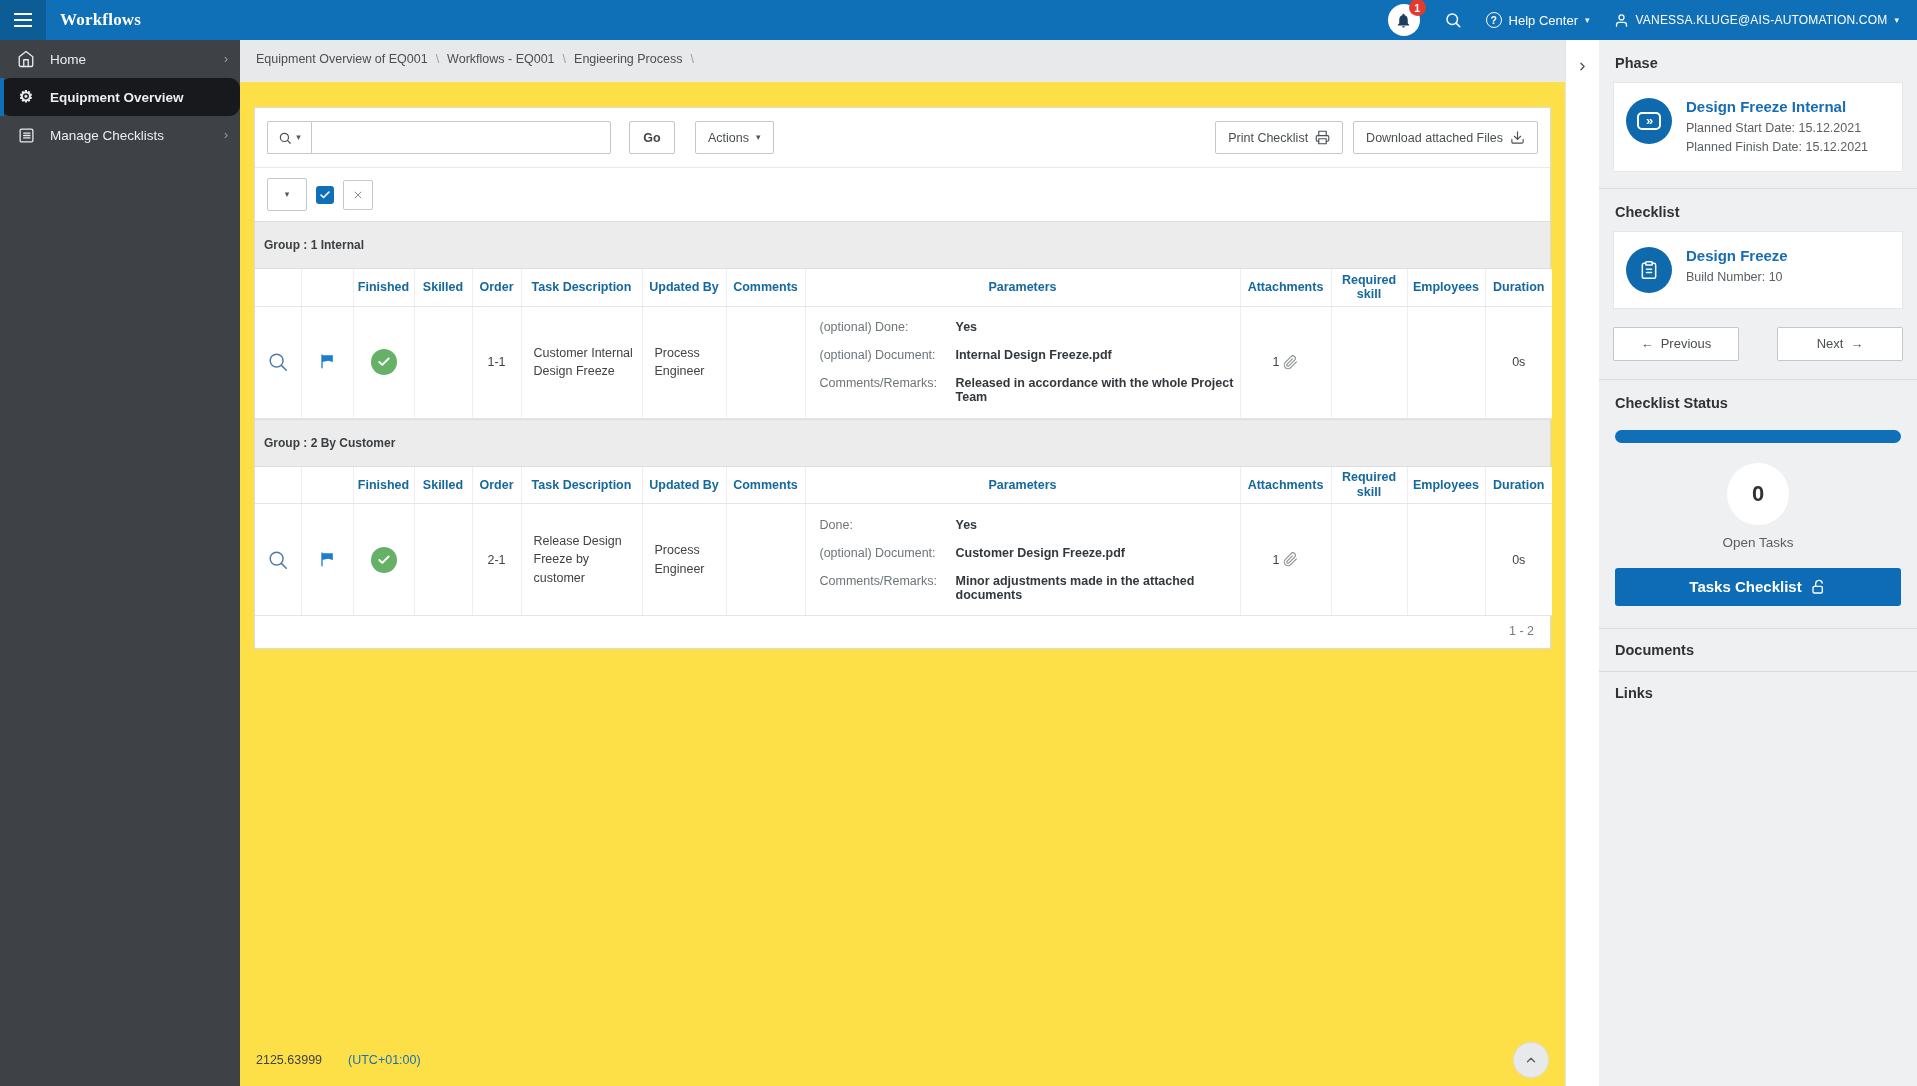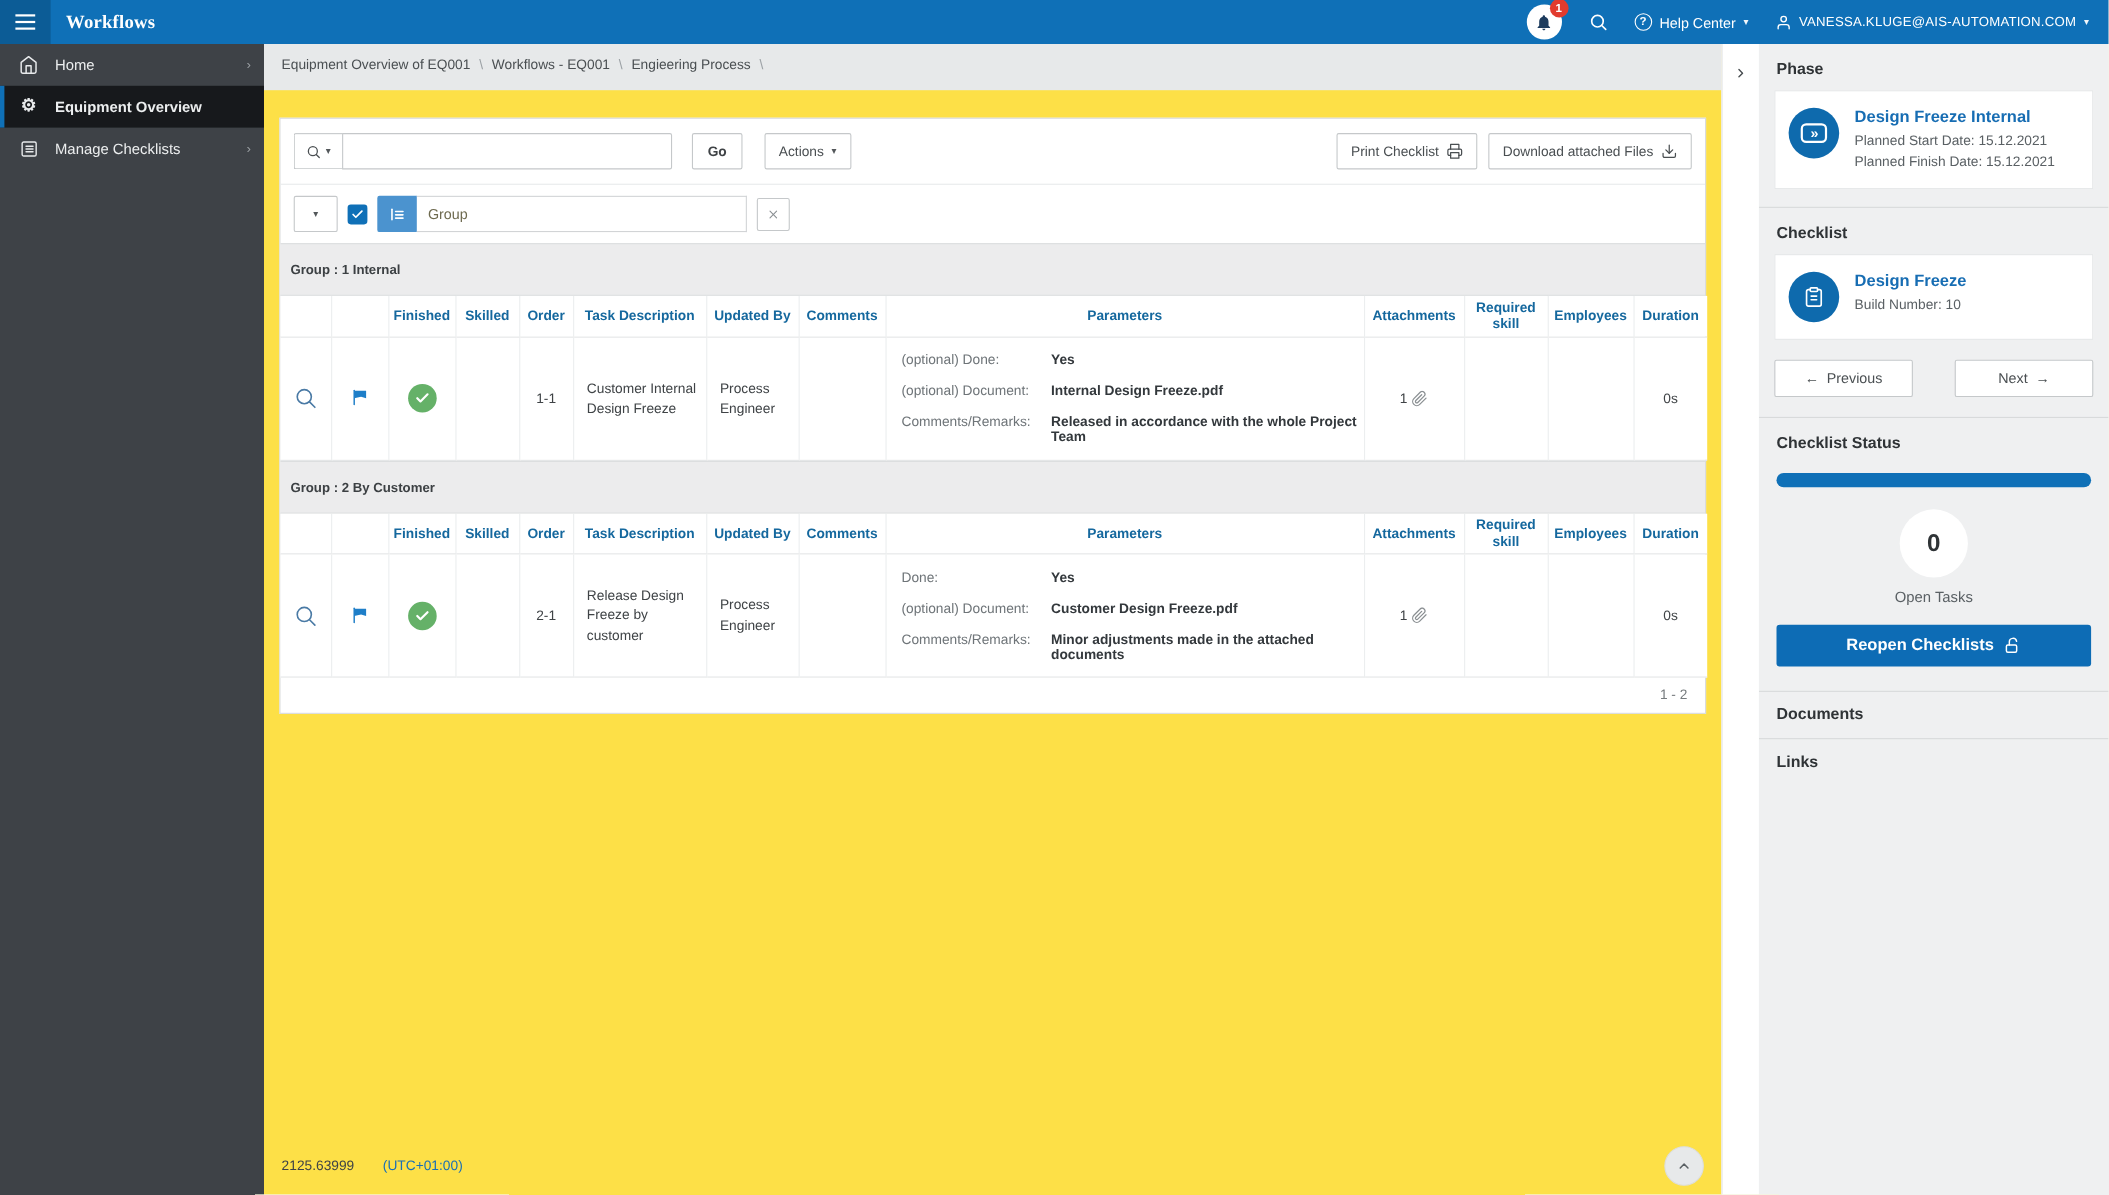--- a/index.html
+++ b/index.html
@@ -27,21 +27,21 @@
     font-size:10.5px; display:flex; align-items:center; justify-content:center; font-weight:bold; }
   .caret { font-size:9px; line-height:1; opacity:.95; }
   .user-email { font-size:12px; letter-spacing:.2px; }
 
   
   .shell { flex:1; display:flex; min-height:0; }
 
   
   .sidebar { width:240px; background:#3e4247; flex:0 0 240px; color:#eceeef; }
   .nav-item { height:38px; display:flex; align-items:center; padding:0 12px 0 16px; gap:14px;
-    font-size:13.5px; cursor:pointer; position:relative; }
+    font-size:13.5px; cursor:pointer; position:relative;border-radius:11px; }
   .nav-item .nav-ico { width:20px; display:flex; justify-content:center; color:#e8eaec; }
   .nav-item .nav-label { flex:1; }
   .nav-item .chev { color:#9ba0a4; font-size:12px; }
   .nav-item.active { background:#17191c; font-weight:bold; }
   .nav-item.active::before { content:""; position:absolute; left:0; top:0; bottom:0; width:4px; background:#0f70b7; }
   .gear-glyph { font-size:16px; line-height:1; }
 
   
   .main { flex:1; display:flex; flex-direction:column; min-width:0; background:#fde047; }
   .titleband { background:#e7e9ea; padding:12px 0 16px 16px; flex:0 0 auto; }
@@ -267,31 +267,20 @@
 
           <div class="control-row">
             <button class="btn dd-btn">
               <span class="caret">▾</span>
             </button>
             <span class="cb-check">
               <svg width="12" height="12" viewBox="0 0 24 24" fill="none" stroke="#fff" stroke-width="3.2" stroke-linecap="round" stroke-linejoin="round">
                 <polyline points="20 6 9 17 4 12"></polyline>
               </svg>
             </span>
-            <div class="break-group">
-              <span class="break-icon-btn">
-                <svg width="16" height="16" viewBox="0 0 24 24" fill="none" stroke="#fff" stroke-width="2.2" stroke-linecap="round">
-                  <line x1="5" y1="5" x2="5" y2="19"></line>
-                    <line x1="10" y1="8" x2="20" y2="8"></line>
-                    <line x1="10" y1="12.5" x2="20" y2="12.5"></line>
-                    <line x1="10" y1="17" x2="20" y2="17"></line>
-                </svg>
-              </span>
-              <span class="break-field">Group</span>
-            </div>
             <button class="btn x-btn">
               <svg width="12" height="12" viewBox="0 0 24 24" fill="none" stroke="#8a8f92" stroke-width="2" stroke-linecap="round">
                 <line x1="18" y1="6" x2="6" y2="18"></line>
                   <line x1="6" y1="6" x2="18" y2="18"></line>
               </svg>
             </button>
           </div>
 
           <div class="group-bar">Group : 1 Internal</div>
           <table class="ir">
@@ -527,21 +516,21 @@
           <span>→</span>
         </button>
       </div>
 
       <div class="p-divider"></div>
       <div class="p-heading">Checklist Status</div>
       <div class="progress-track"></div>
       <div class="status-circle">0</div>
       <div class="open-tasks">Open Tasks</div>
       <button class="reopen-btn">
-        <span>Reopen Checklists</span>
+        <span>Tasks Checklist</span>
         <svg width="16" height="16" viewBox="0 0 24 24" fill="none" stroke="#fff" stroke-width="2" stroke-linecap="round" stroke-linejoin="round">
           <rect x="3" y="11" width="14" height="10" rx="2"></rect>
           <path d="M7 11V7a5 5 0 0 1 9.9-1"></path>
         </svg>
       </button>
 
       <div class="p-divider"></div>
       <div class="p-section-head">Documents</div>
       <div class="p-divider"></div>
       <div class="p-section-head">Links</div>

